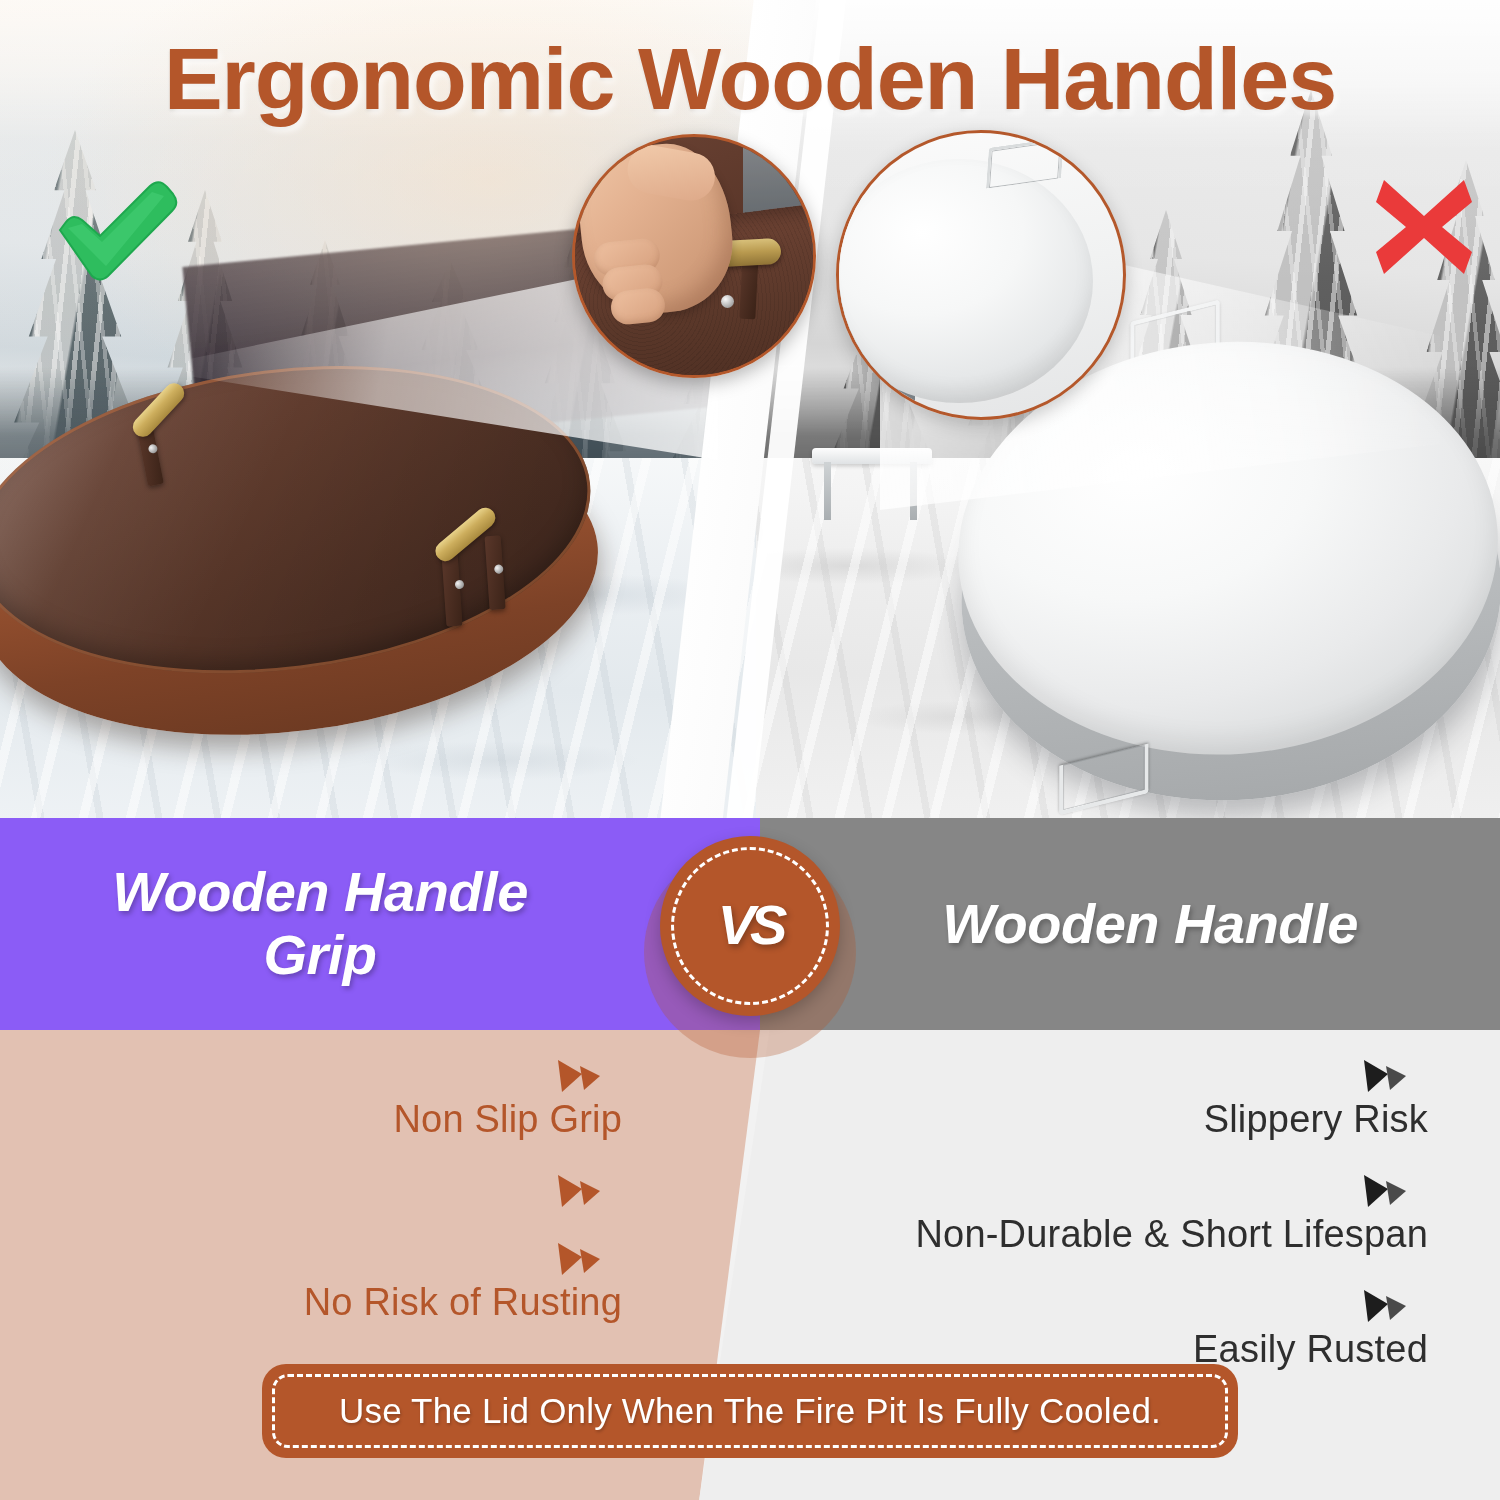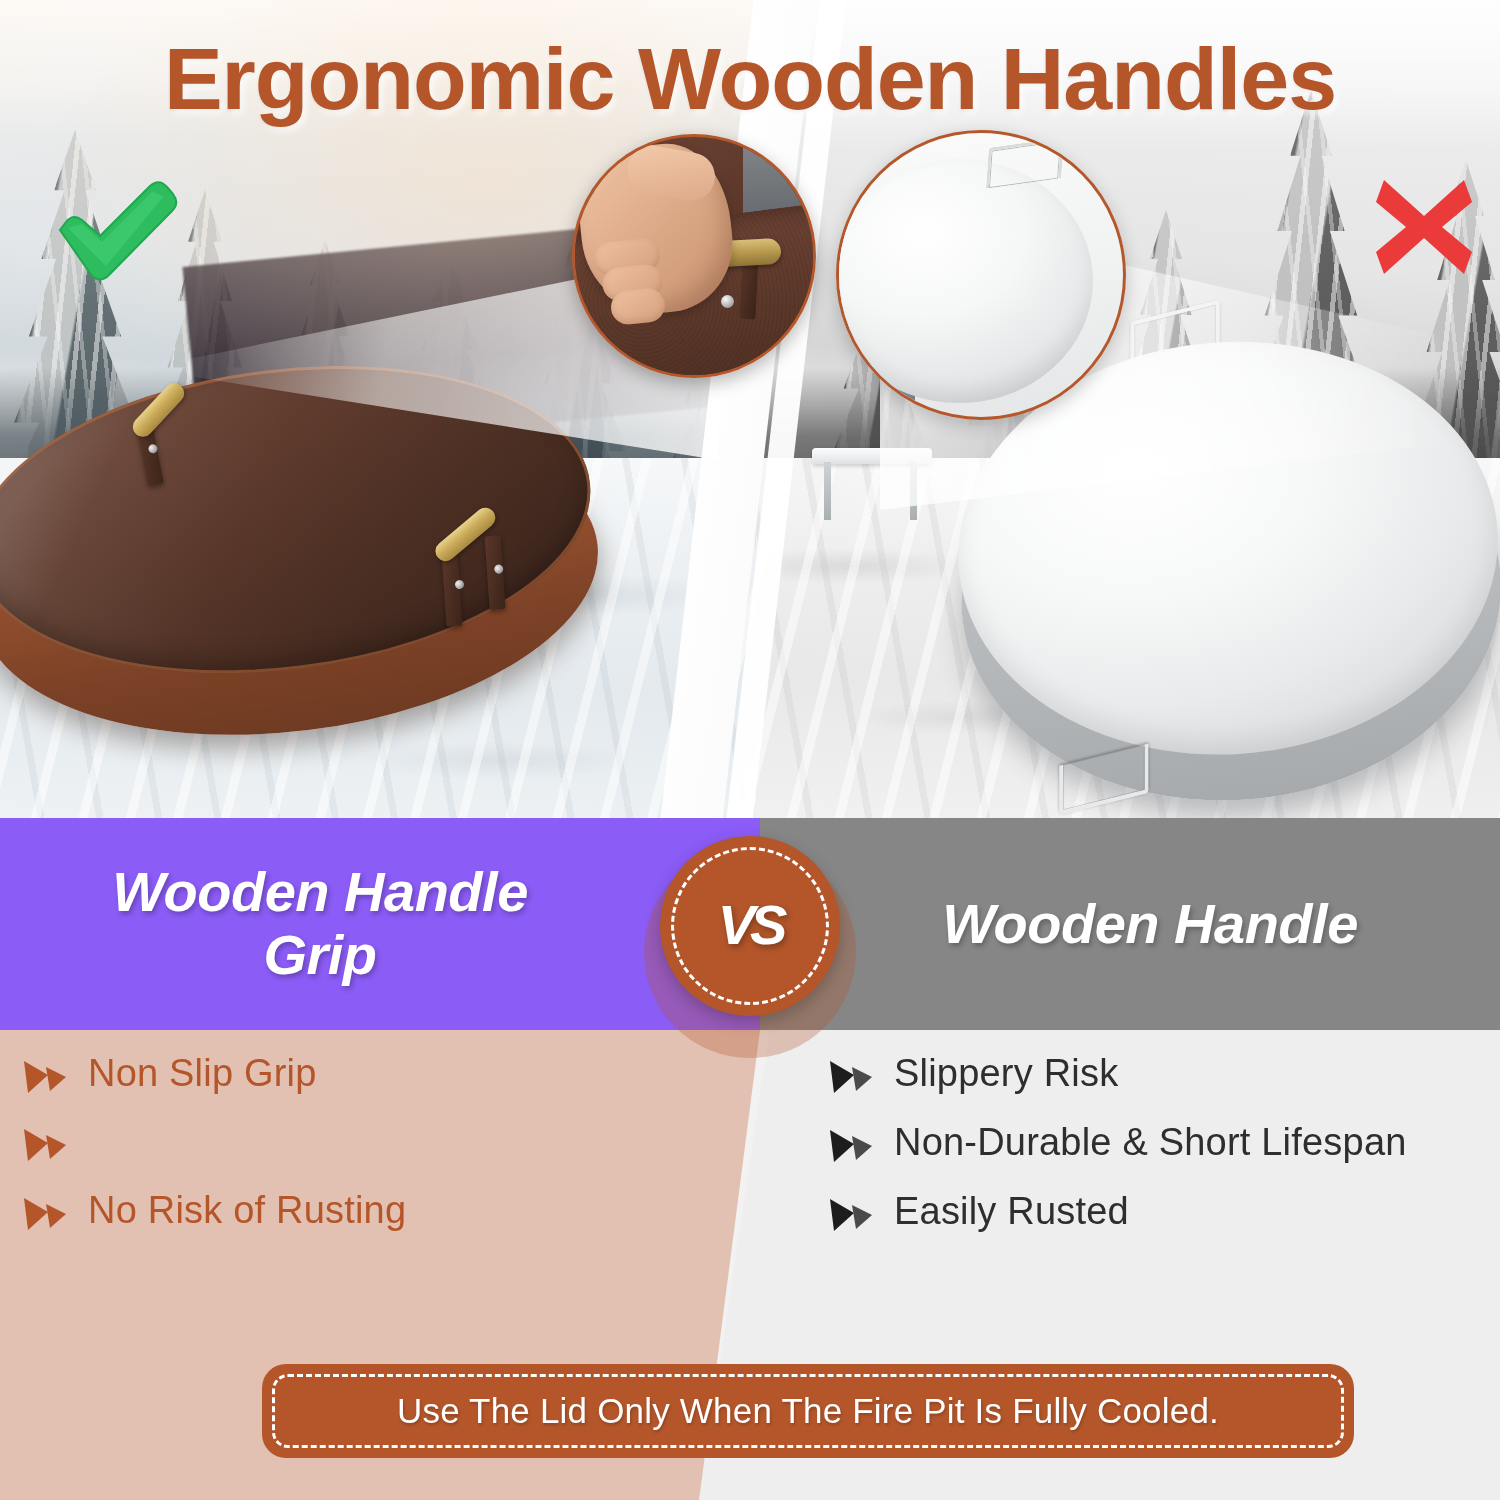--- a/index.html
+++ b/index.html
@@ -299,21 +299,21 @@
     position:absolute; left:0; top:0; width:760px; height:470px; background:#e2c1b2;
     clip-path:polygon(0 0, 100% 0, 92% 100%, 0 100%);
   }
   .list-right-bg {
     position:absolute; left:620px; top:0; width:880px; height:470px; background:#eeeeee;
     clip-path:polygon(17% 0, 100% 0, 100% 100%, 9% 100%);
   }
   .feature-list { position:absolute; top:20px; z-index:3; }
   .feature-list.left { left:22px; width:600px; }
   .feature-list.right { left:828px; width:600px; }
-  .feature-item { display:flex; align-items:flex-end; margin-bottom:22px; }
+  .feature-item { display:flex; align-items:flex-end; margin-bottom:22px;flex-direction:column; }
   .feature-item .bullet { flex:0 0 auto; width:48px; height:40px; margin-right:18px; margin-top:6px; }
   .feature-item .txt {
     font-size:38px; font-weight:400; line-height:1.24; letter-spacing:0.2px;
   }
   .feature-list.left .txt { color:#b4562a; }
   .feature-list.right .txt { color:#2e2e2e; }
 
   
   .vs-halo {
     position:absolute; left:644px; top:846px; width:212px; height:212px;
@@ -330,21 +330,21 @@
     border:3px dashed #ffffff; border-radius:50%;
   }
   .vs-text {
     color:#ffffff; font-size:56px; font-weight:700; font-style:italic;
     letter-spacing:-5px; text-shadow:2px 3px 6px rgba(0,0,0,0.3);
     transform:translateY(-2px);
   }
 
   
   .notice {
-    position:absolute; left:262px; top:1364px; width:1092px; height:94px;
+    position:absolute; left:262px; top:1364px; width:976px; height:94px;
     background:#b4562a; border-radius:24px; z-index:9;
     display:flex; align-items:center; justify-content:center;
   }
   .notice::before {
     content:""; position:absolute; left:10px; top:10px; right:10px; bottom:10px;
     border:3px dashed #ffffff; border-radius:16px;
   }
   .notice-text {
     color:#ffffff; font-size:35px; font-weight:400; letter-spacing:0.2px;
     text-shadow:1px 2px 3px rgba(0,0,0,0.22); position:relative;

